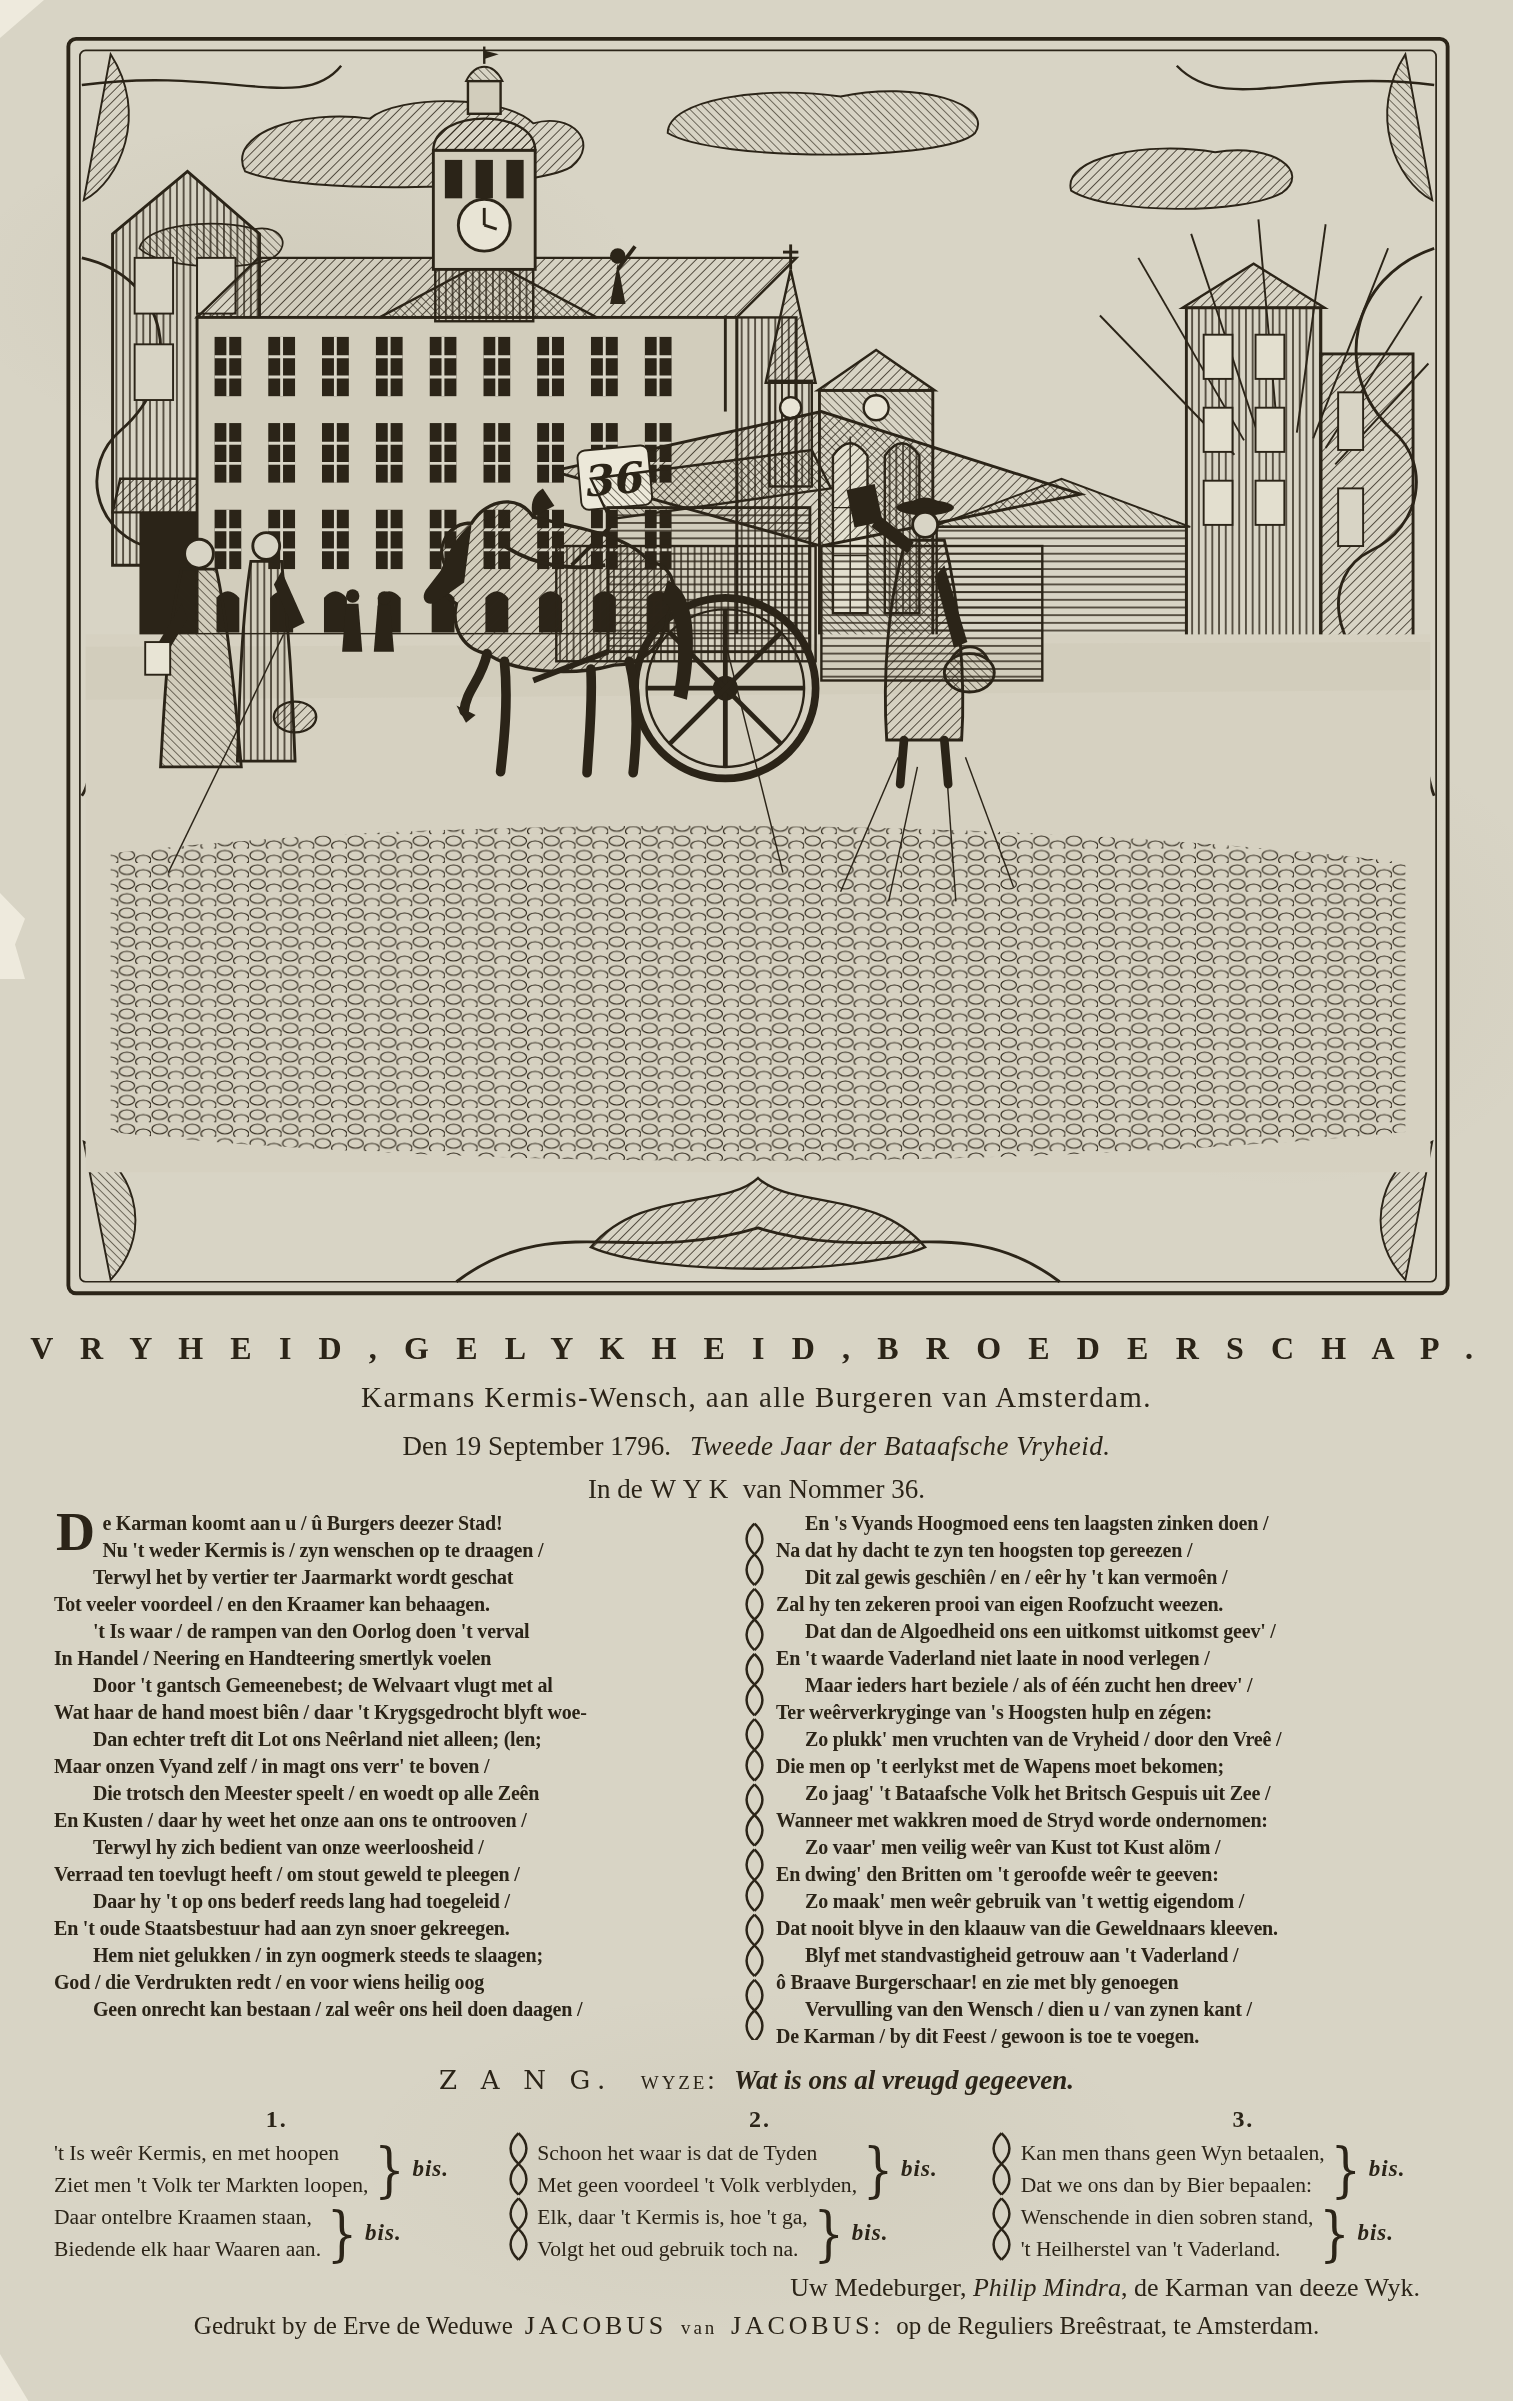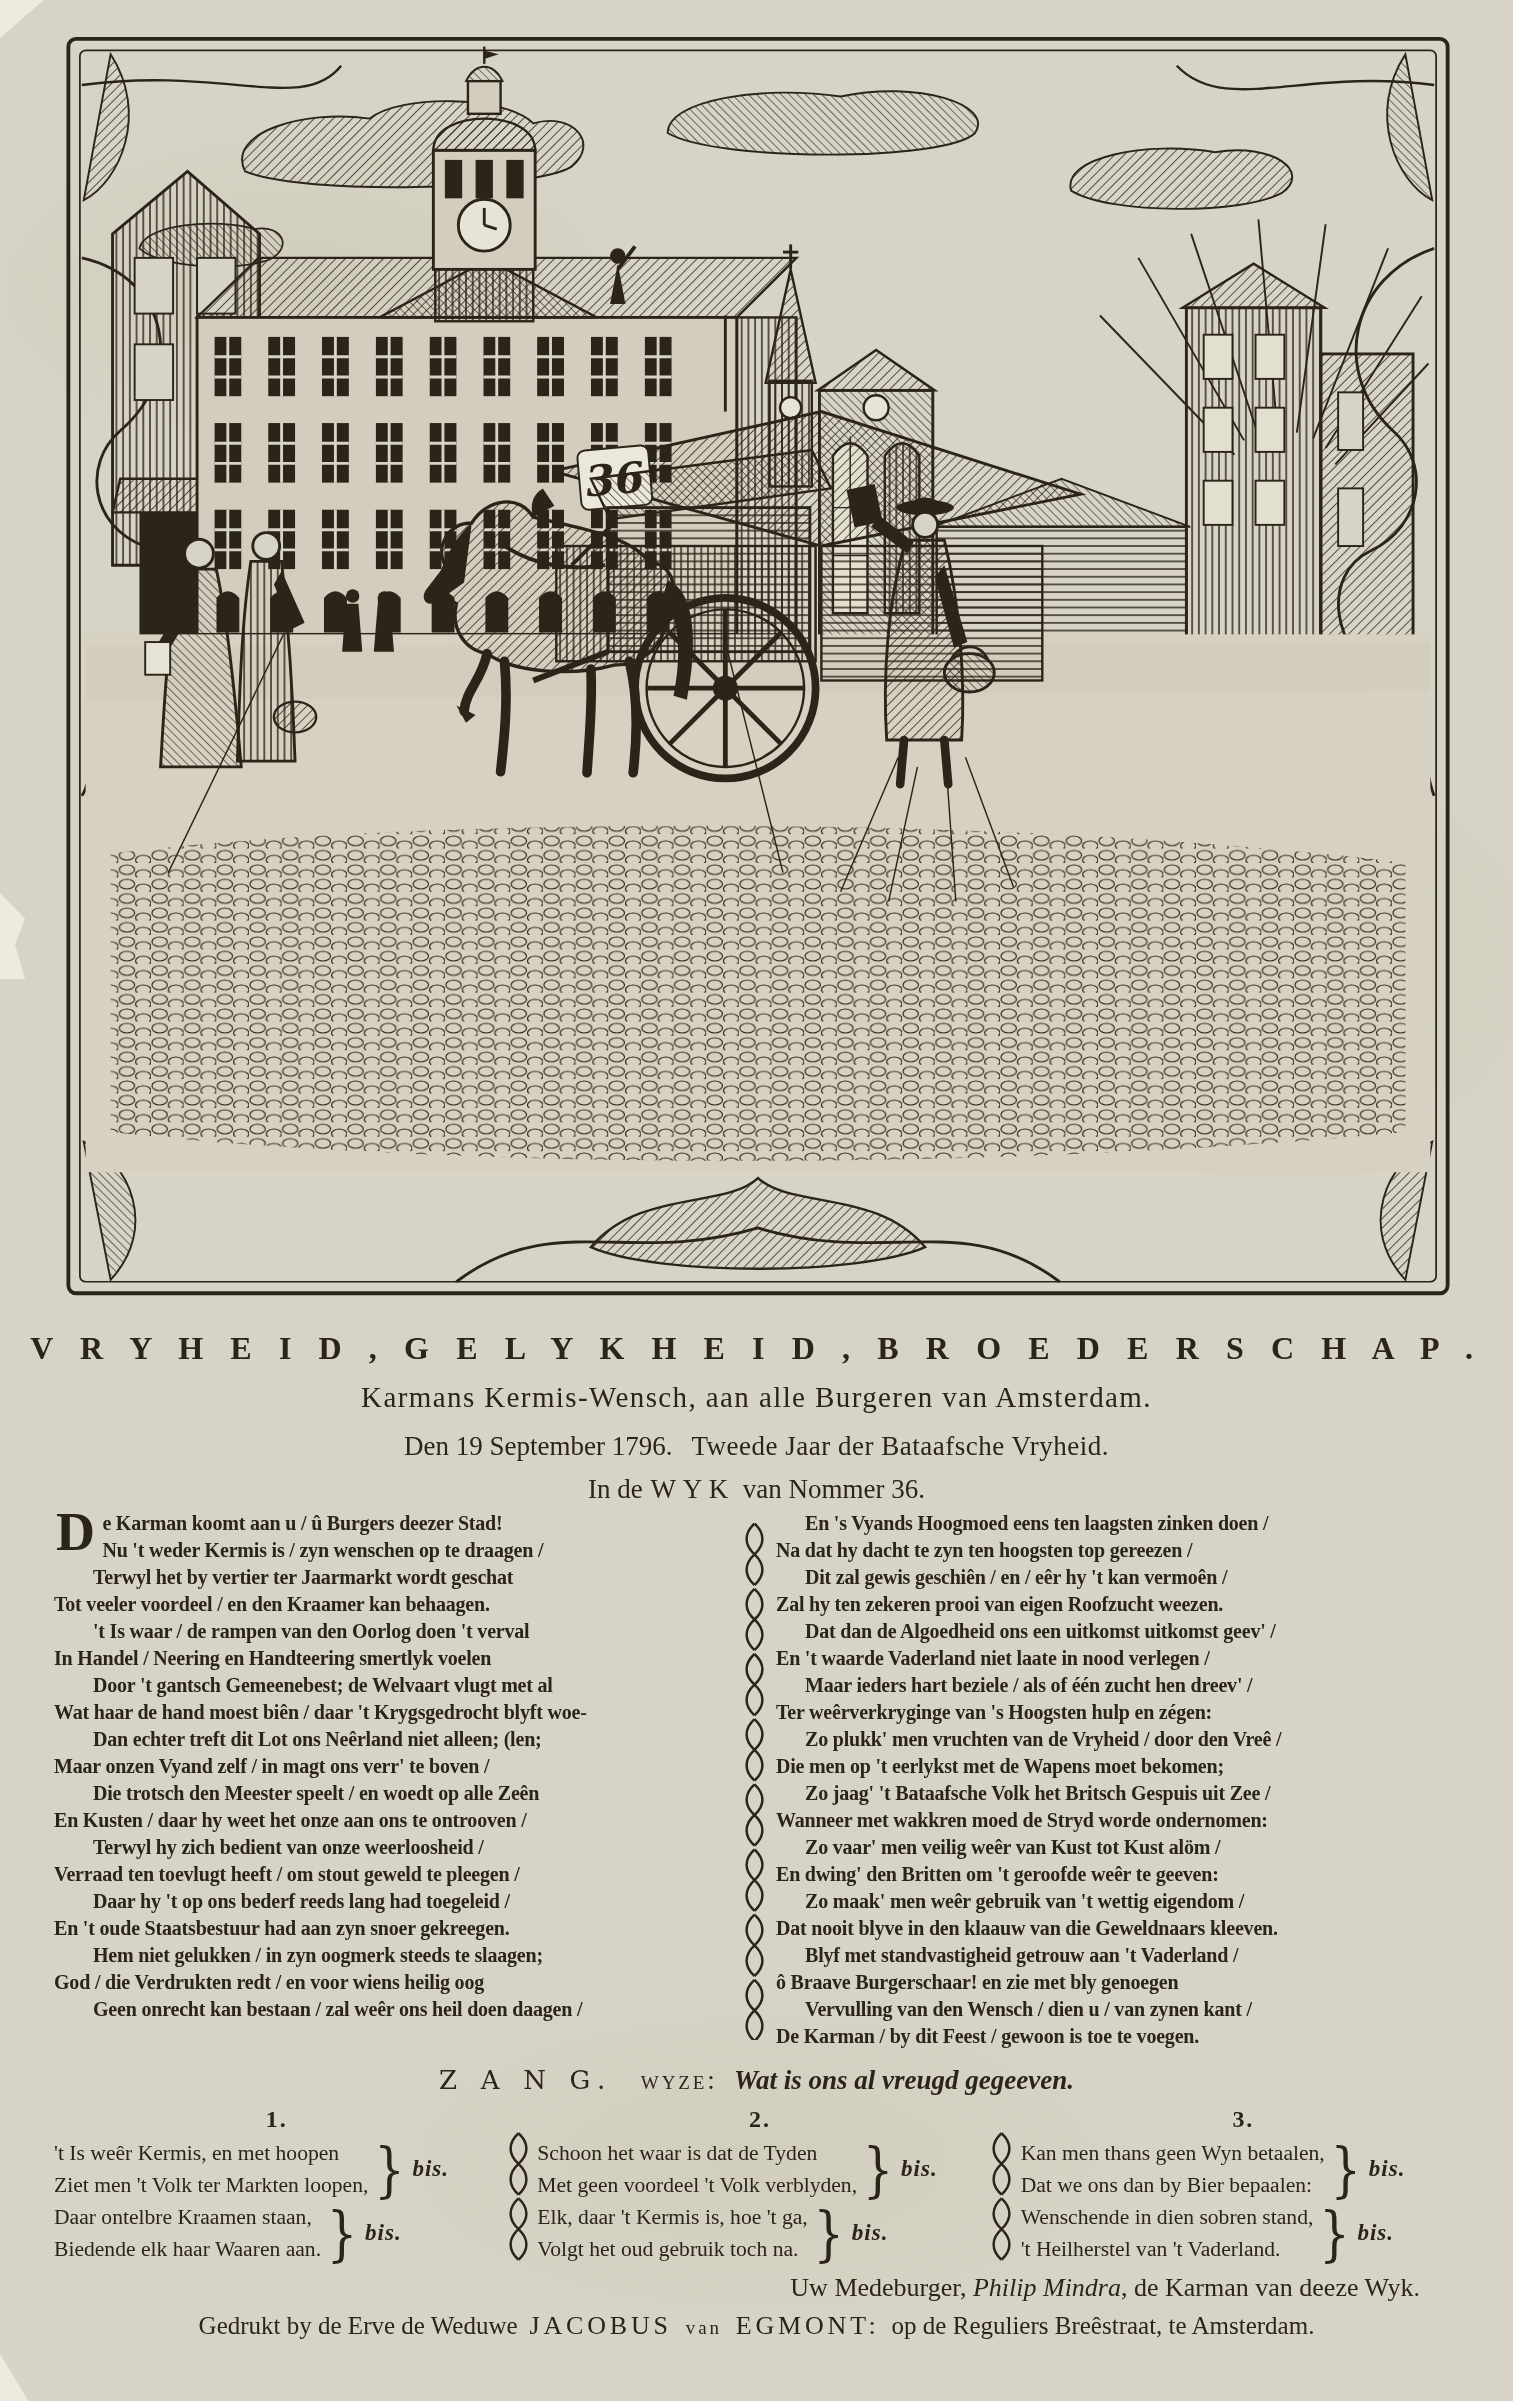--- a/index.html
+++ b/index.html
@@ -25,21 +25,21 @@
   .tear.ml{left:0;top:893px;width:25px;height:86px;clip-path:polygon(0 0,100% 30%,60% 60%,100% 100%,0 100%);}
   .tear.bl{left:0;bottom:0;width:29px;height:48px;clip-path:polygon(0 0,100% 100%,0 100%);}
 
   .ill{position:absolute;left:53px;top:27px;width:1410px;height:1282px;}
   .ill svg{width:100%;height:100%;display:block;}
 
   .center{position:absolute;left:0;width:100%;text-align:center;}
   .main-title{top:1330px;font-family:Liberation Serif, serif;font-size:32px;letter-spacing:9.6px;font-weight:600;}
   .subtitle{top:1381px;font-size:29px;letter-spacing:1.4px;}
   .dateline{top:1431px;font-size:27px;}
-  .dateline .it{margin-left:19px;letter-spacing:0.5px;}
+  .dateline .it{font-style:italic;margin-left:19px;letter-spacing:0.5px;}
   .wykline{top:1474px;font-size:27px;}
   .wykline .sp{letter-spacing:6.7px;margin:0 7.7px;text-align:center;}
 
   .poem{position:absolute;top:1510px;left:54px;display:flex;}
   .pcol{width:678px;}
   .pcol.right{width:672px;}
   .pline{font:700 20px/27px "Liberation Serif",serif;color:var(--ink);white-space:nowrap;letter-spacing:-0.2px;}
   .pcol.left .pline:nth-child(2n+3){margin-left:39px;}
   .pcol.right .pline:nth-child(odd){margin-left:29px;}
   .pcol.left .pline:first-child::first-letter{
@@ -496,18 +496,18 @@
   </div>
 
   <div class="medeburger">
     <span>Uw Medeburger, </span><span class="it">Philip Mindra</span><span>, de Karman van deeze Wyk.</span>
   </div>
 
   <div class="center imprint">
     <span>Gedrukt by de Erve de Weduwe</span>
     <span class="big">JACOBUS</span>
     <span class="van">van</span>
-    <span class="big">EGMONT:</span>
+    <span class="big">JACOBUS:</span>
     <span>op de Reguliers Breêstraat, te Amsterdam.</span>
   </div>
 
 </div>
 
 
 </body></html>

